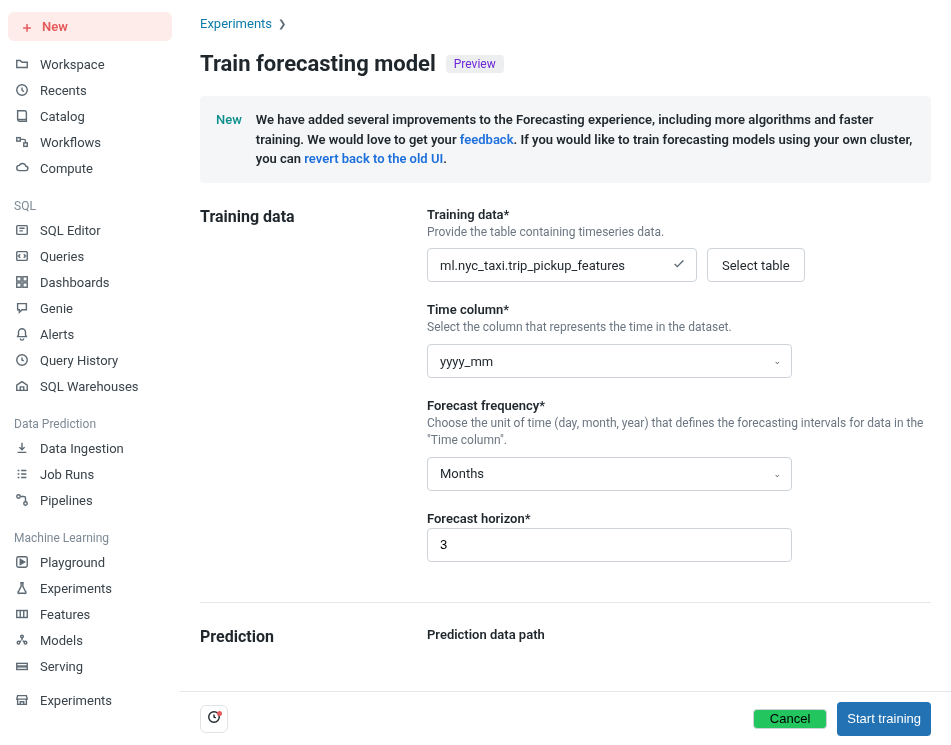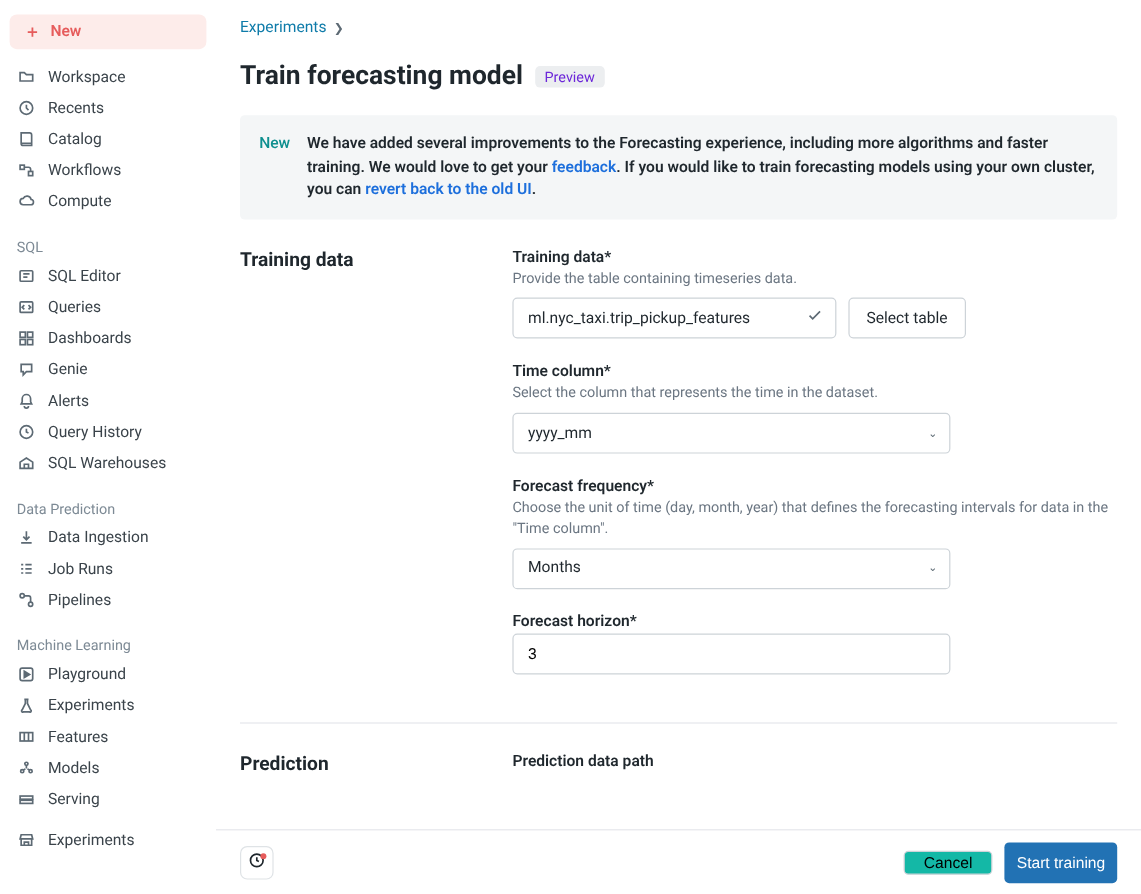--- a/index.html
+++ b/index.html
@@ -40,21 +40,21 @@
     .text-field .check-ic { position: absolute; right: 10px; color: #5d6a74; }
     .btn-secondary { height: 34px; border: 1px solid #cdd3d8; border-radius: 4px; padding: 0 14px; background: #fff; font-size: 13px; cursor: pointer; white-space: nowrap; display: flex; align-items: center; }
     .input-plain { height: 34px; border: 1px solid #cdd3d8; border-radius: 4px; padding: 0 12px; font-size: 13px; width: 100%; }
     
     hr.divider { border: none; border-top: 1px solid #e5e7eb; margin: 6px 0 24px; }
     
     .footer { position: absolute; bottom: 0; left: 0; right: 0; height: 54px; border-top: 1px solid #e5e7eb; background: #fff; display: flex; align-items: center; justify-content: space-between; padding: 0 20px; }
     .footer-left .pill { width: 28px; height: 28px; border: 1px solid #dfe3e6; border-radius: 6px; display: flex; align-items: center; justify-content: center; position: relative; }
     .pill .dot { width: 5px; height: 5px; background: #e65c5c; border-radius: 50%; position: absolute; top: 5px; right: 5px; }
     .footer-right { display: flex; gap: 10px; align-items: center; }
-    .btn-cancel { border: 1px solid #cdd3d8; background: #14b8a6; height: 20px; padding: 0 16px; border-radius: 4px; font-size: 13px; cursor: pointer; }
+    .btn-cancel { border: 1px solid #cdd3d8; background: #22c55e; height: 20px; padding: 0 16px; border-radius: 4px; font-size: 13px; cursor: pointer; }
     .btn-primary { background: #2272b4; color: #fff; border: none; height: 34px; padding: 0 10px; border-radius: 4px; font-size: 13px; cursor: pointer; font-weight: 500; }
   </style>
 </head>
 <body>
 
 <aside class="sidebar">
   <div class="new-btn">
     <span class="plus">＋</span>
     <span>New</span>
   </div>

